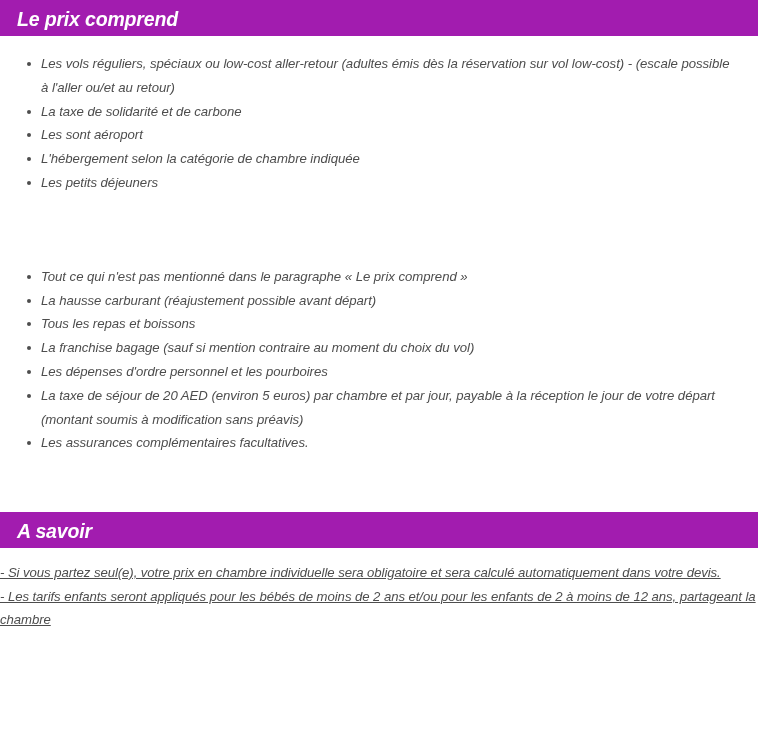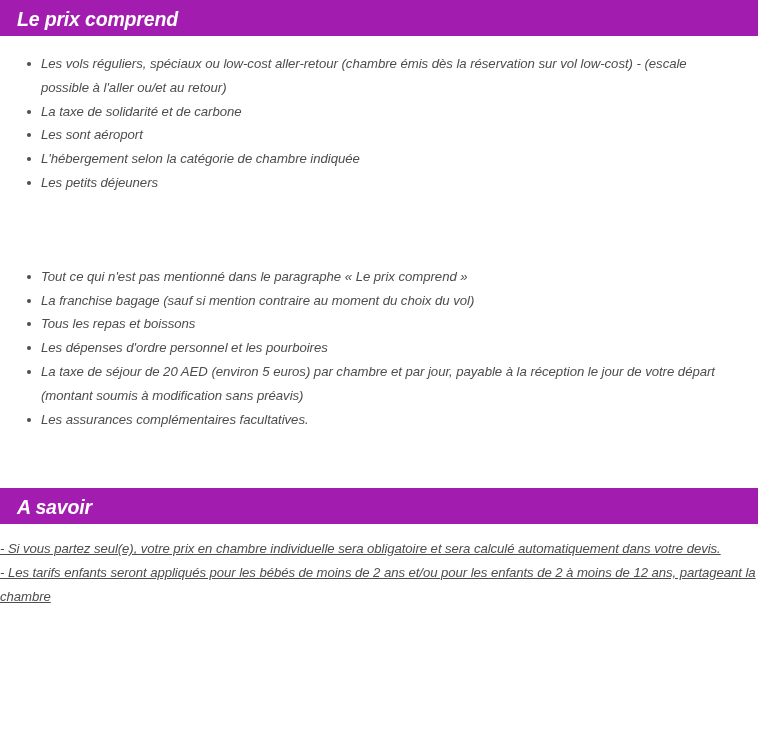--- a/index.html
+++ b/index.html
@@ -103,38 +103,39 @@
 <div class="page">
 
   <div class="section-bar">
     <span class="section-bar-title">Le prix comprend</span>
   </div>
 
   <div class="gap-1"></div>
 
   <div class="section-body">
     <ul class="bullet-list">
-      <li>Les vols réguliers, spéciaux ou low-cost aller-retour (chambre émis dès la réservation sur vol low-cost) - (escale possible à l'aller ou/et au retour)</li>
+      <li>Les vols réguliers, spéciaux ou low-cost aller-retour (adultes émis dès la réservation sur vol low-cost) - (escale possible à l'aller ou/et au retour)</li>
       <li>La taxe de solidarité et de carbone</li>
       <li>Les sont aéroport</li>
       <li>L'hébergement selon la catégorie de chambre indiquée</li>
       <li>Les petits déjeuners</li>
     </ul>
   </div>
 
   <div class="gap-2"></div>
 
 
   <div class="gap-3"></div>
 
   <div class="section-body">
     <ul class="bullet-list">
       <li>Tout ce qui n'est pas mentionné dans le paragraphe « Le prix comprend »</li>
+      <li>La hausse carburant (réajustement possible avant départ)</li>
+      <li>Tous les repas et boissons</li>
       <li>La franchise bagage (sauf si mention contraire au moment du choix du vol)</li>
-      <li>Tous les repas et boissons</li>
       <li>Les dépenses d'ordre personnel et les pourboires</li>
       <li>La taxe de séjour de 20 AED (environ 5 euros) par chambre et par jour, payable à la réception le jour de votre départ (montant soumis à modification sans préavis)</li>
       <li>Les assurances complémentaires facultatives.</li>
     </ul>
   </div>
 
   <div class="gap-4"></div>
 
   <div class="section-bar">
     <span class="section-bar-title">A savoir</span>

